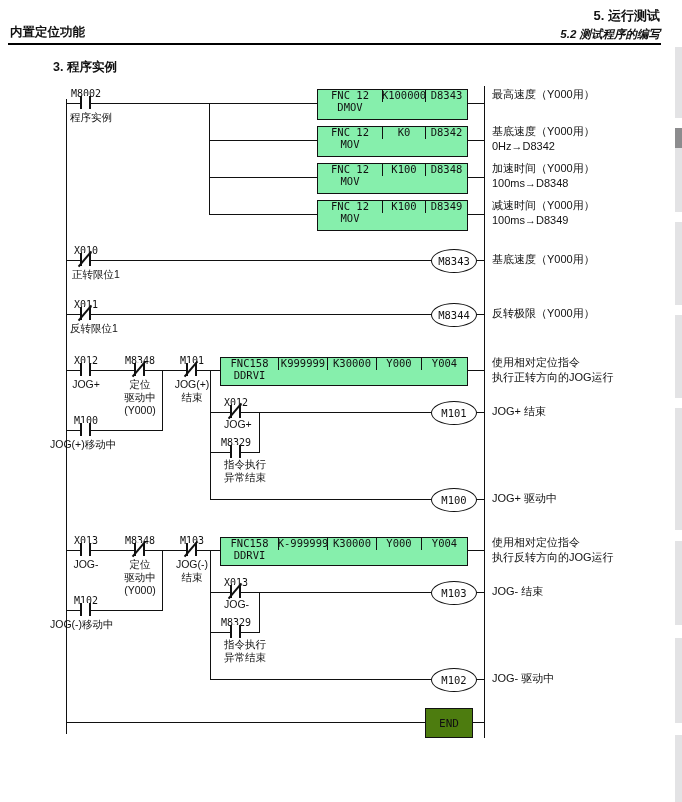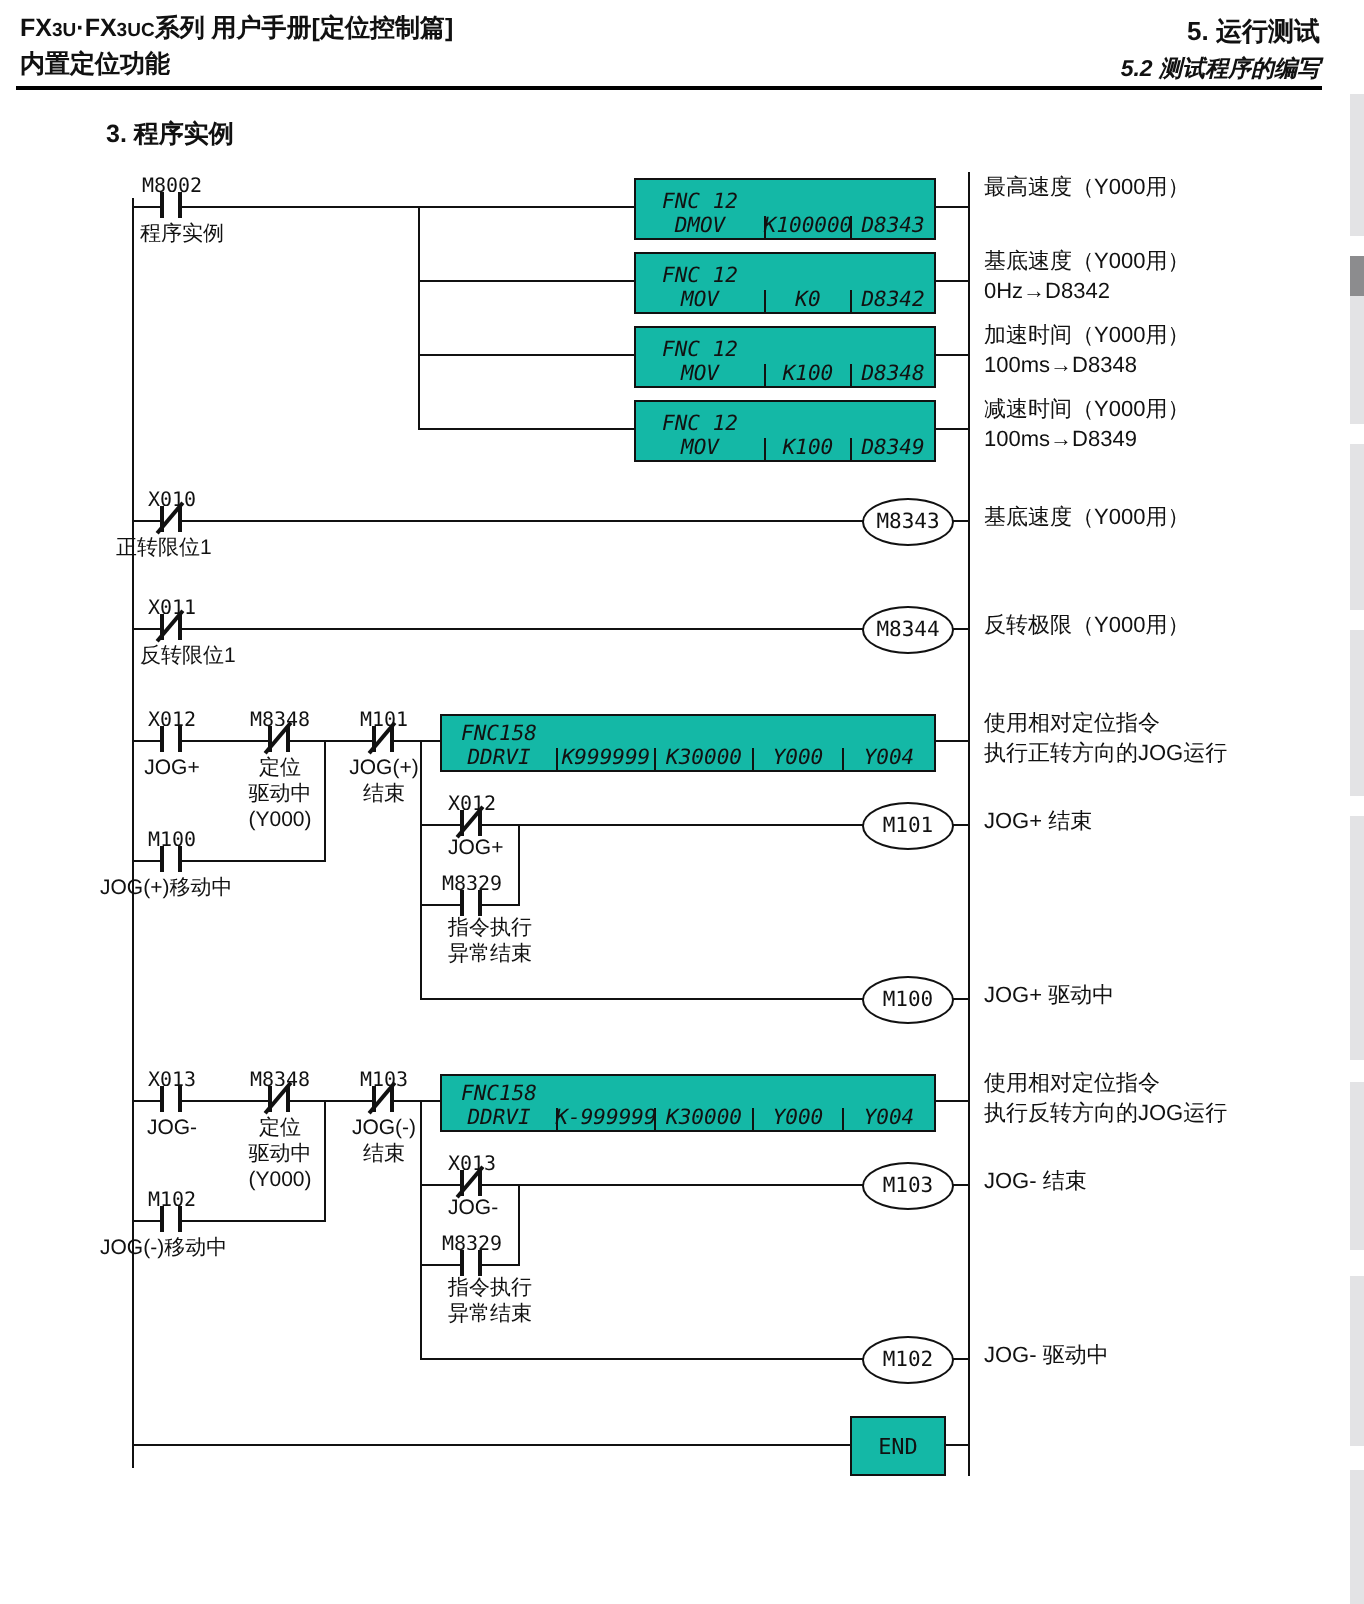--- a/index.html
+++ b/index.html
@@ -16,37 +16,36 @@
   
   .hw{position:absolute;height:1px;background:#111;}
   .vw{position:absolute;width:1px;background:#111;}
   .ct{position:absolute;width:7px;height:13px;border-left:2px solid #111;border-right:2px solid #111;background:#fff;}
   .ct .sl{position:absolute;left:2px;top:-4px;width:2px;height:20px;background:#111;transform:rotate(40deg);}
   .dev{position:absolute;width:64px;text-align:center;font-family:"DejaVu Sans Mono",monospace;font-size:10px;white-space:nowrap;}
   .lbl{position:absolute;font-size:10.5px;line-height:13px;white-space:nowrap;}
   .lblc{width:64px;text-align:center;}
   .coil{position:absolute;width:44px;height:22px;border:1.5px solid #111;border-radius:50%;background:#fff;
         text-align:center;font-family:"DejaVu Sans Mono",monospace;font-size:10.5px;line-height:22px;}
-  .ibox{position:absolute;display:flex;align-items:flex-end;border:1.5px solid #111;background:#14b8a6;box-sizing:content-box;font-style:italic;}
+  .ibox{position:absolute;display:flex;align-items:flex-start;border:1.5px solid #111;background:#86efac;box-sizing:content-box;}
   .ibox .c{display:flex;flex-direction:column;align-items:center;justify-content:center;
            font-family:"DejaVu Sans Mono",monospace;font-size:10.5px;line-height:11.5px;
            border-left:1.5px solid #111;box-sizing:border-box;white-space:nowrap;}
   .ibox .c:first-child{border-left:none;}
   .cm{position:absolute;font-size:11px;line-height:15px;white-space:nowrap;}
-  .endbox{position:absolute;left:425px;top:708px;width:46px;height:28px;border:1.5px solid #111;background:#14b8a6;
+  .endbox{position:absolute;left:425px;top:708px;width:46px;height:28px;border:1.5px solid #111;background:#4d7c0f;
           display:flex;align-items:center;justify-content:center;font-family:"DejaVu Sans Mono",monospace;font-size:11px;}
   .strip{position:absolute;left:675px;width:7px;background:#e3e3e5;}
   .thumb{position:absolute;left:675px;width:7px;background:#8c8c8e;}
 </style>
 </head>
 <body>
 
 <div class="page">
 
-  <div class="hl1"><span>FX</span><span class="sm">3U</span><span>·</span><span>FX</span><span class="sm">3UC</span><span>系列 用户手册[定位控制篇]</span></div>
   <div class="hl2">内置定位功能</div>
   <div class="hr1">5. 运行测试</div>
   <div class="hr2">5.2 测试程序的编写</div>
   <div class="rule"></div>
   <div class="sect">3. 程序实例</div>
 
   <i class="vw" style="left:66px;top:99px;height:635px"></i>
   <i class="vw" style="left:484px;top:86px;height:652px"></i>
 
   <i class="hw" style="left:66px;top:103px;width:418px"></i>
@@ -97,21 +96,21 @@
   <span class="cm" style="left:492px;top:161px">加速时间（Y000用）</span>
   <span class="cm" style="left:492px;top:176px">100ms→D8348</span>
   <span class="cm" style="left:492px;top:198px">减速时间（Y000用）</span>
   <span class="cm" style="left:492px;top:213px">100ms→D8349</span>
 
   <i class="hw" style="left:66px;top:260px;width:418px"></i>
   <span class="dev" style="left:54px;top:245px">X010</span>
   <span class="ct" style="left:80px;top:253px">
       <i class="sl"></i>
     </span>
-  <span class="lbl" style="left:58px;top:268px">正转限位1</span>
+  <span class="lbl" style="left:72px;top:268px">正转限位1</span>
   <span class="coil" style="left:431px;top:249px">M8343</span>
   <span class="cm" style="left:492px;top:252px">基底速度（Y000用）</span>
 
   <i class="hw" style="left:66px;top:314px;width:418px"></i>
   <span class="dev" style="left:54px;top:299px">X011</span>
   <span class="ct" style="left:80px;top:307px">
       <i class="sl"></i>
     </span>
   <span class="lbl" style="left:70px;top:322px">反转限位1</span>
   <span class="coil" style="left:431px;top:303px">M8344</span>

